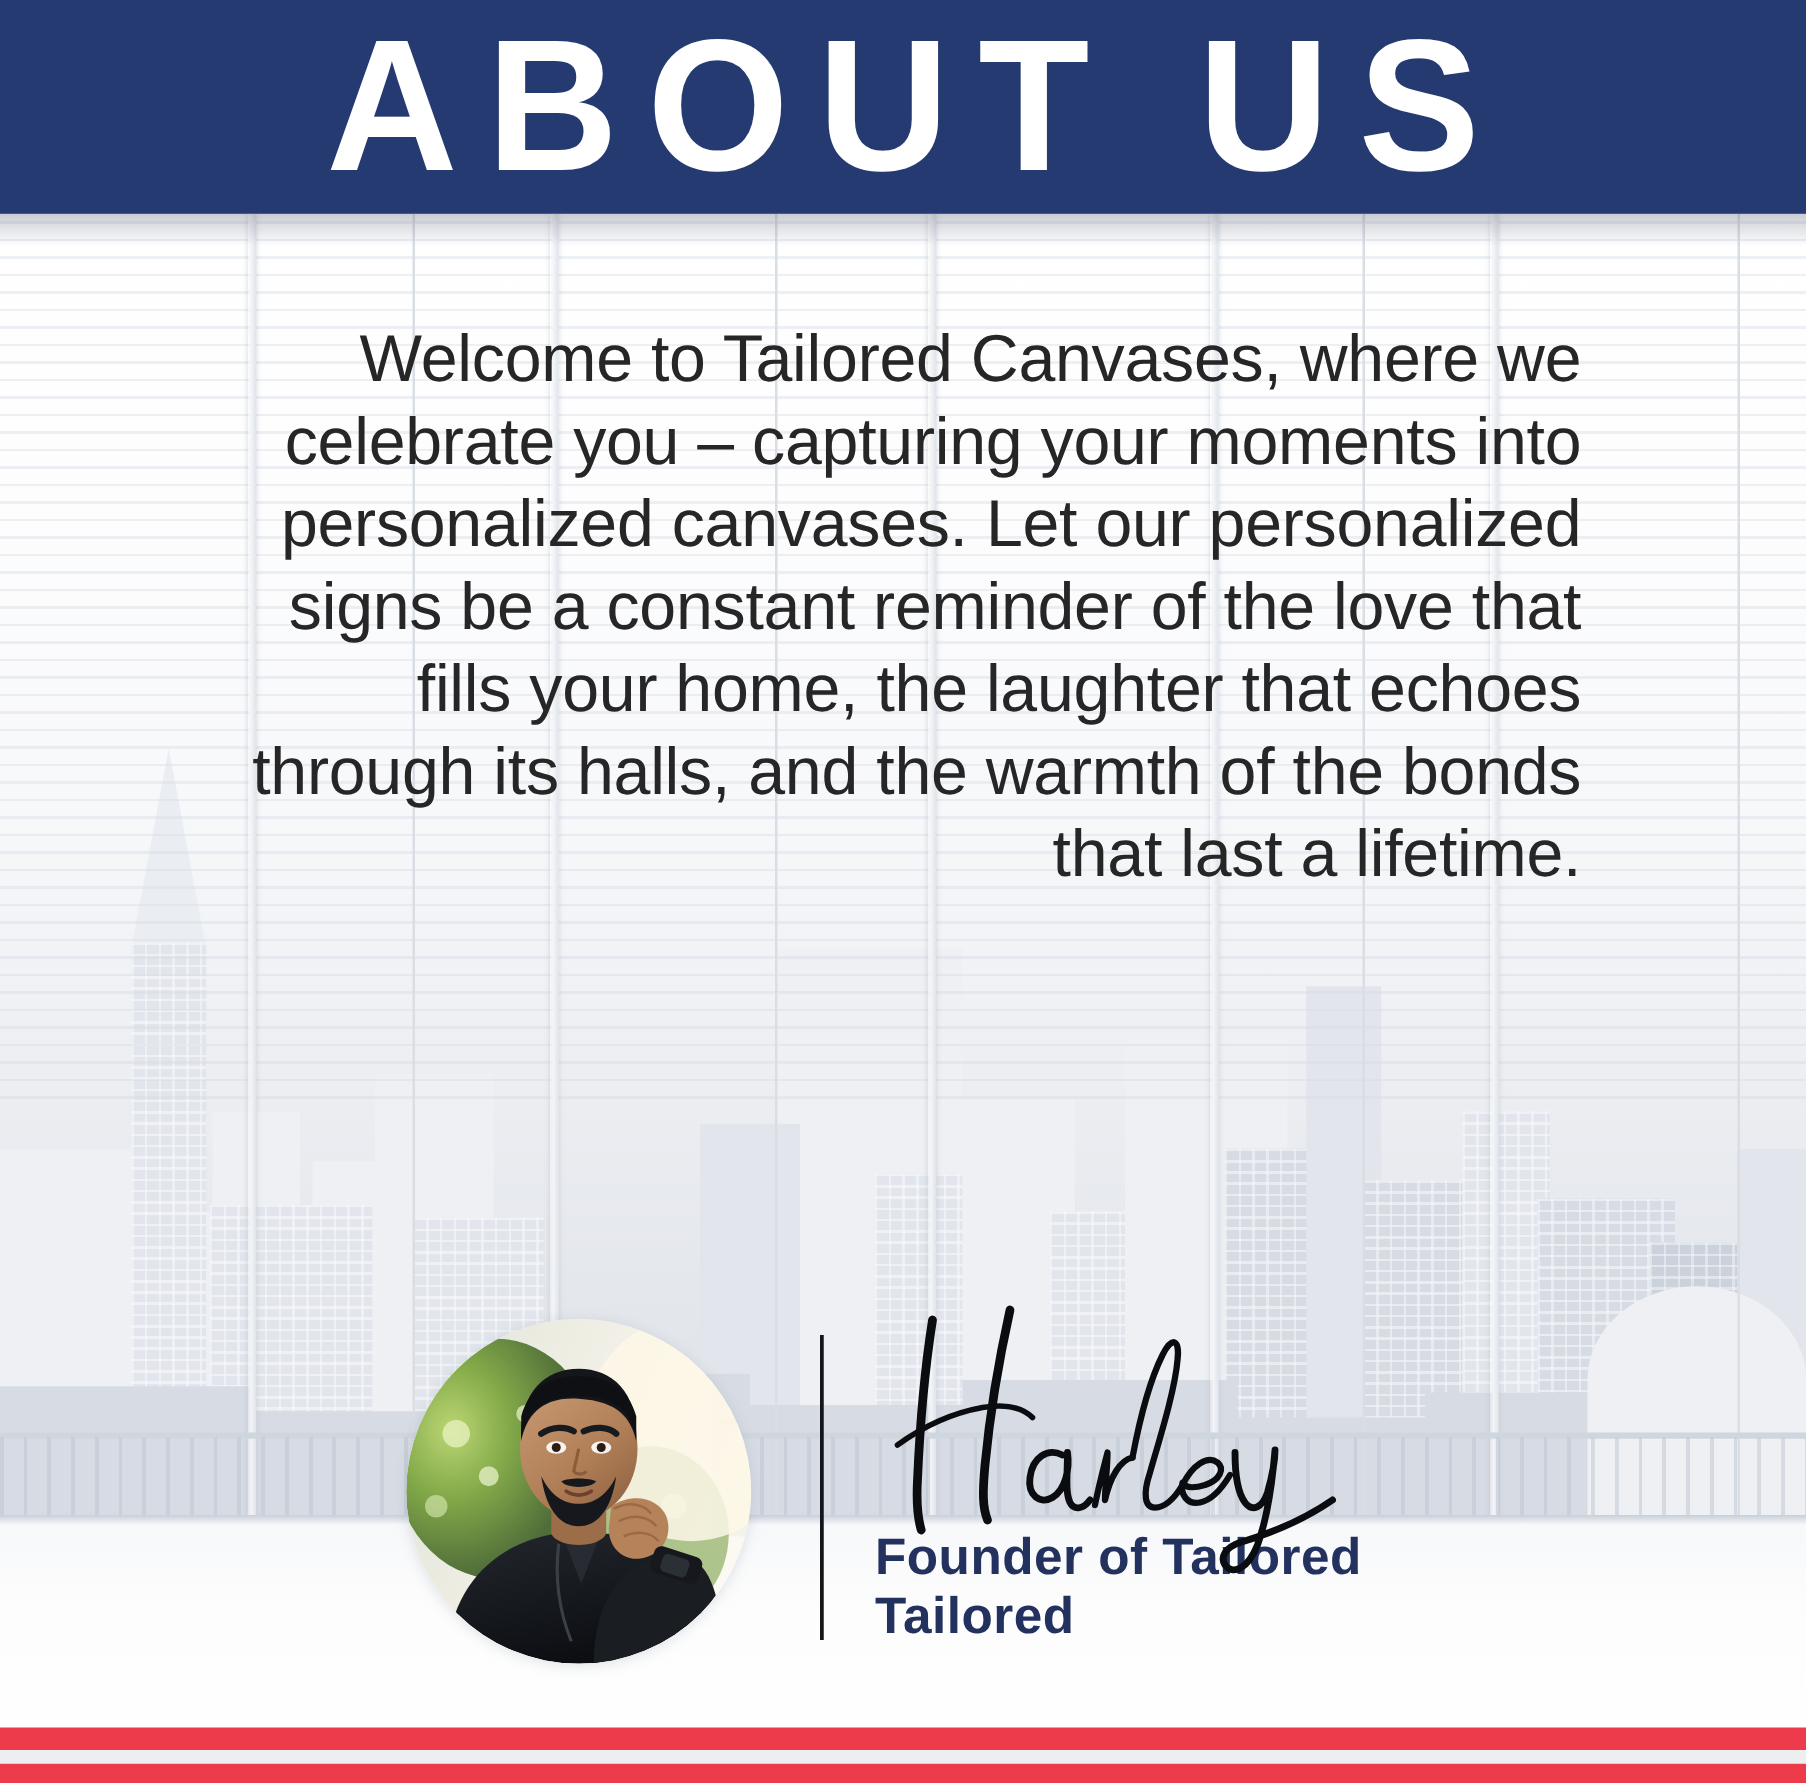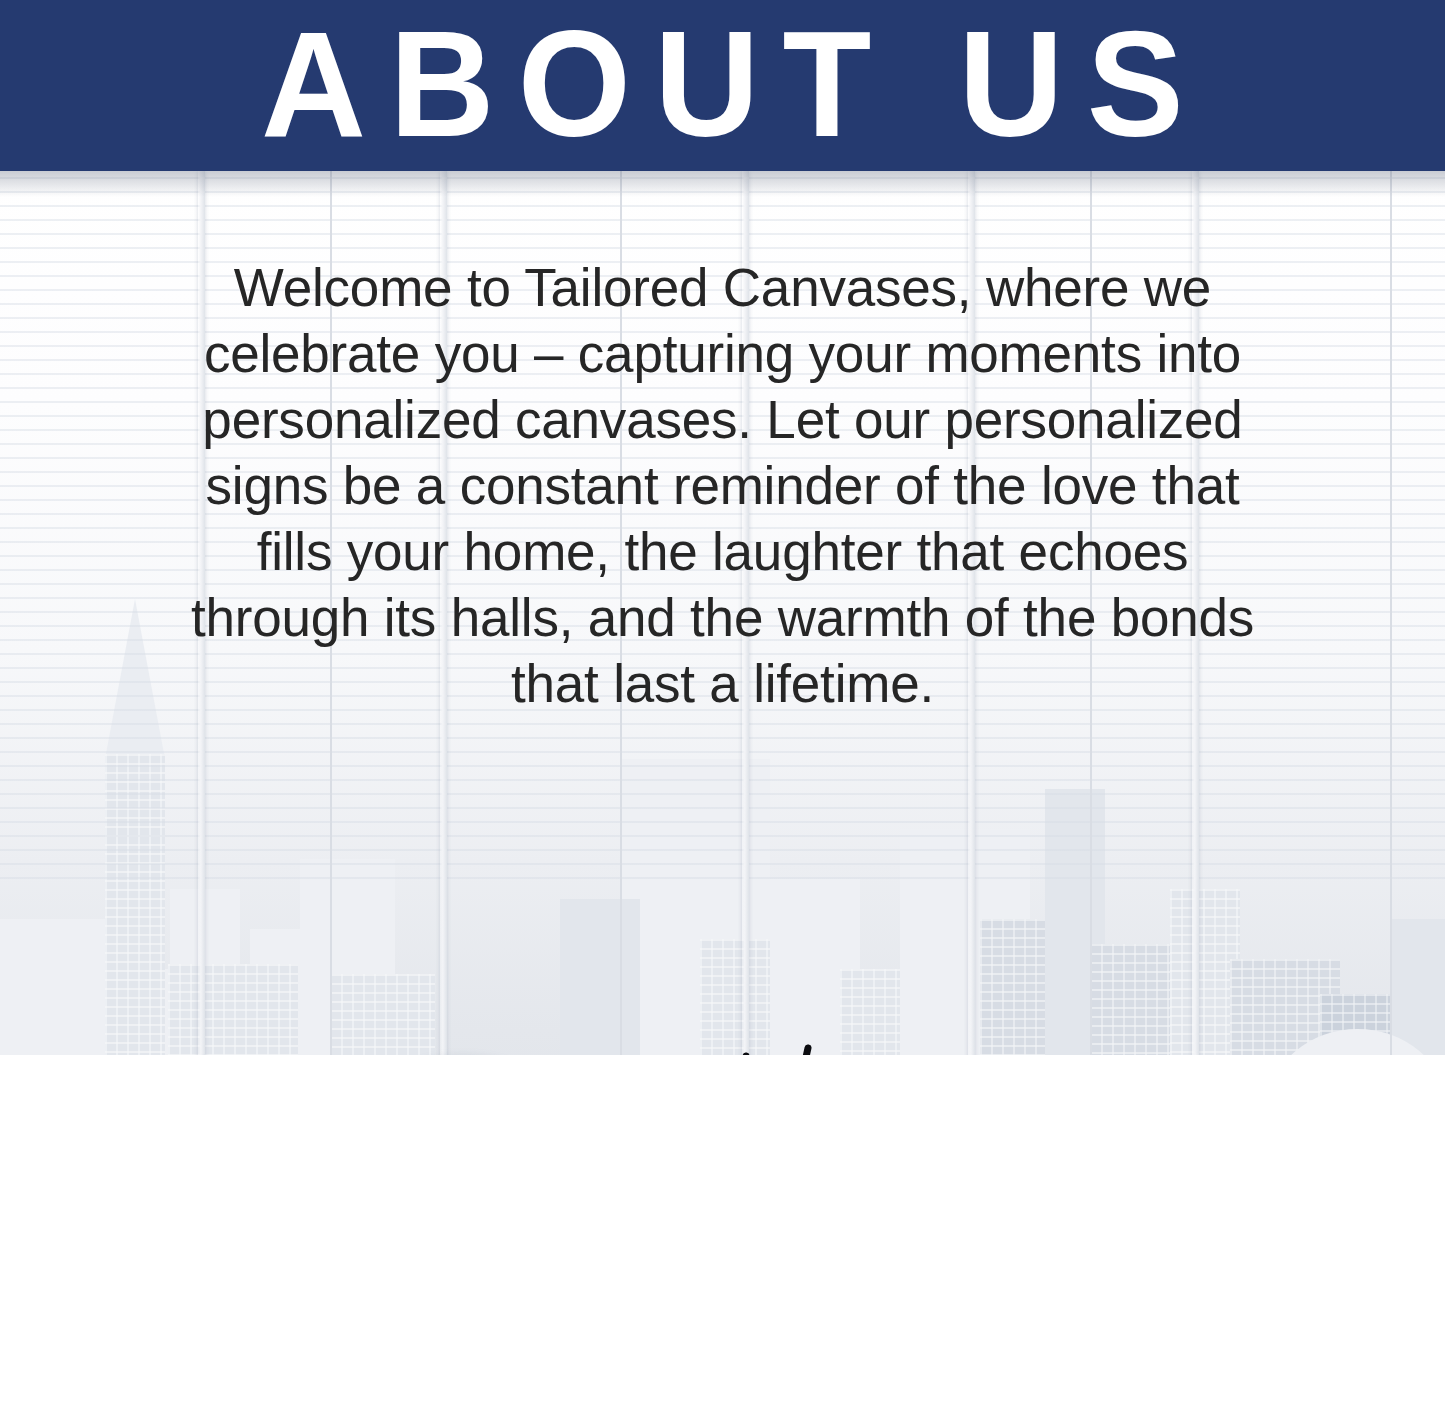--- a/index.html
+++ b/index.html
@@ -7,21 +7,21 @@
     padding: 0;
     background: #ffffff;
   }
   body {
     font-family: "Liberation Sans", sans-serif;
   }
 
   #page {
     position: relative;
     width: 1445px;
-    height: 1055px;
+    height: 1426px;
     overflow: hidden;
     background: #eab308;
   }
 
   
   .bg-layer {
     position: absolute;
     left: 0; top: 0;
     width: 1445px;
     height: 1426px;
@@ -180,21 +180,21 @@
     top: 255px;
     width: 1085px;
     text-align: center;
     color: #262626;
     font-family: "Liberation Sans Narrow", "Liberation Sans", sans-serif;
     font-size: 53px;
     line-height: 66px;
     z-index: 12;
     letter-spacing: -0.2px;
   }
-  .copy p { margin: 0; }
+  .copy p { margin: 0; text-align: right; }
   .copy .gap { height: 66px; }
 
   
   .portrait {
     position: absolute;
     left: 325px;
     top: 1055px;
     width: 276px;
     height: 276px;
     border-radius: 50%;
@@ -455,20 +455,20 @@
 
         <path d="M246 150 C254 134 266 126 274 132 C280 137 276 146 264 150 C254 153 248 152 246 148 C244 158 250 166 260 164 C270 162 278 152 284 142" stroke-width="5"></path>
 
         <path d="M288 124 C288 142 290 156 296 164 C302 172 310 168 314 156 C318 142 320 130 320 122 C318 146 314 176 306 198 C298 218 286 222 280 214 C276 208 280 200 292 196 C312 190 340 180 366 162" stroke-width="5.5"></path>
       </g>
     </svg>
   </div>
 
   <div class="founder-line">
     <div>Founder of Tailored</div>
-    <div>Welcome</div>
+    <div>Tailored</div>
   </div>
 
   <div class="stripe stripe-a"></div>
   <div class="stripe-gap"></div>
   <div class="stripe stripe-b"></div>
 
 </div>
 
 </body></html>

